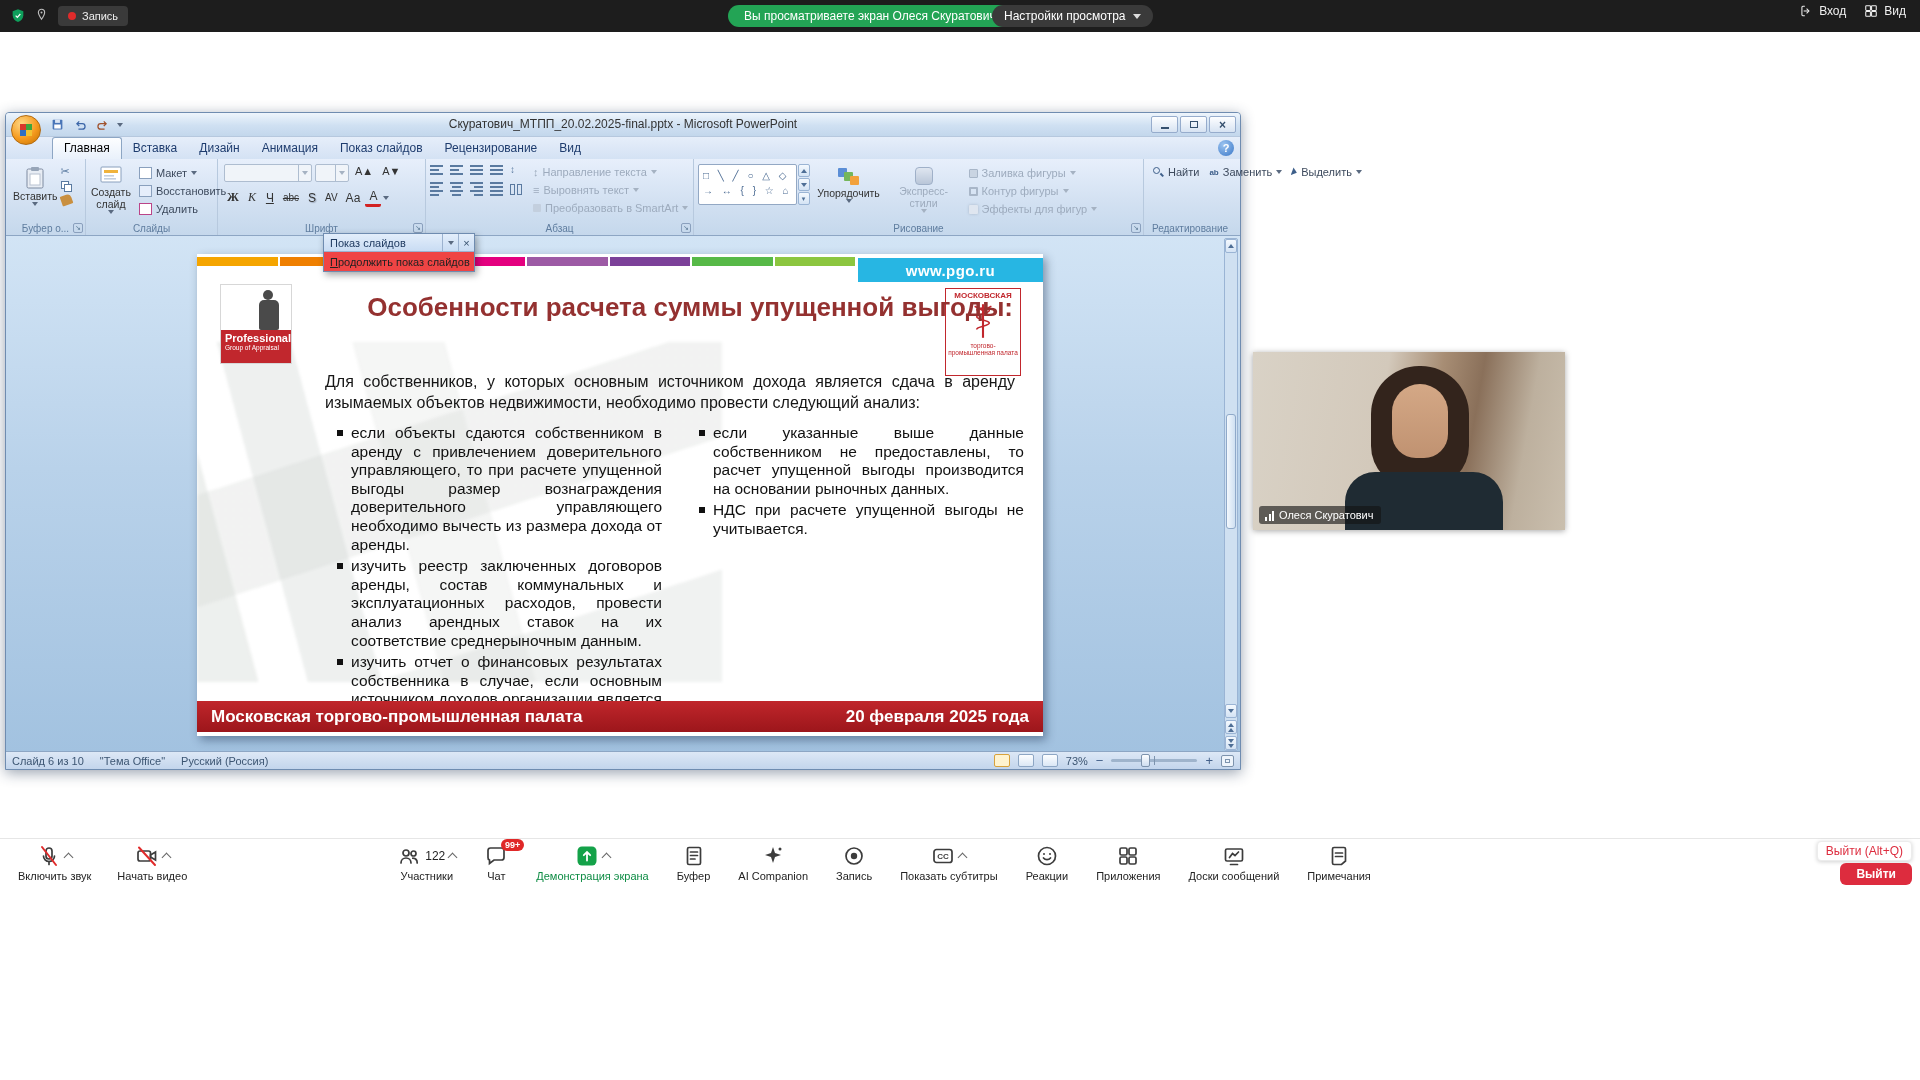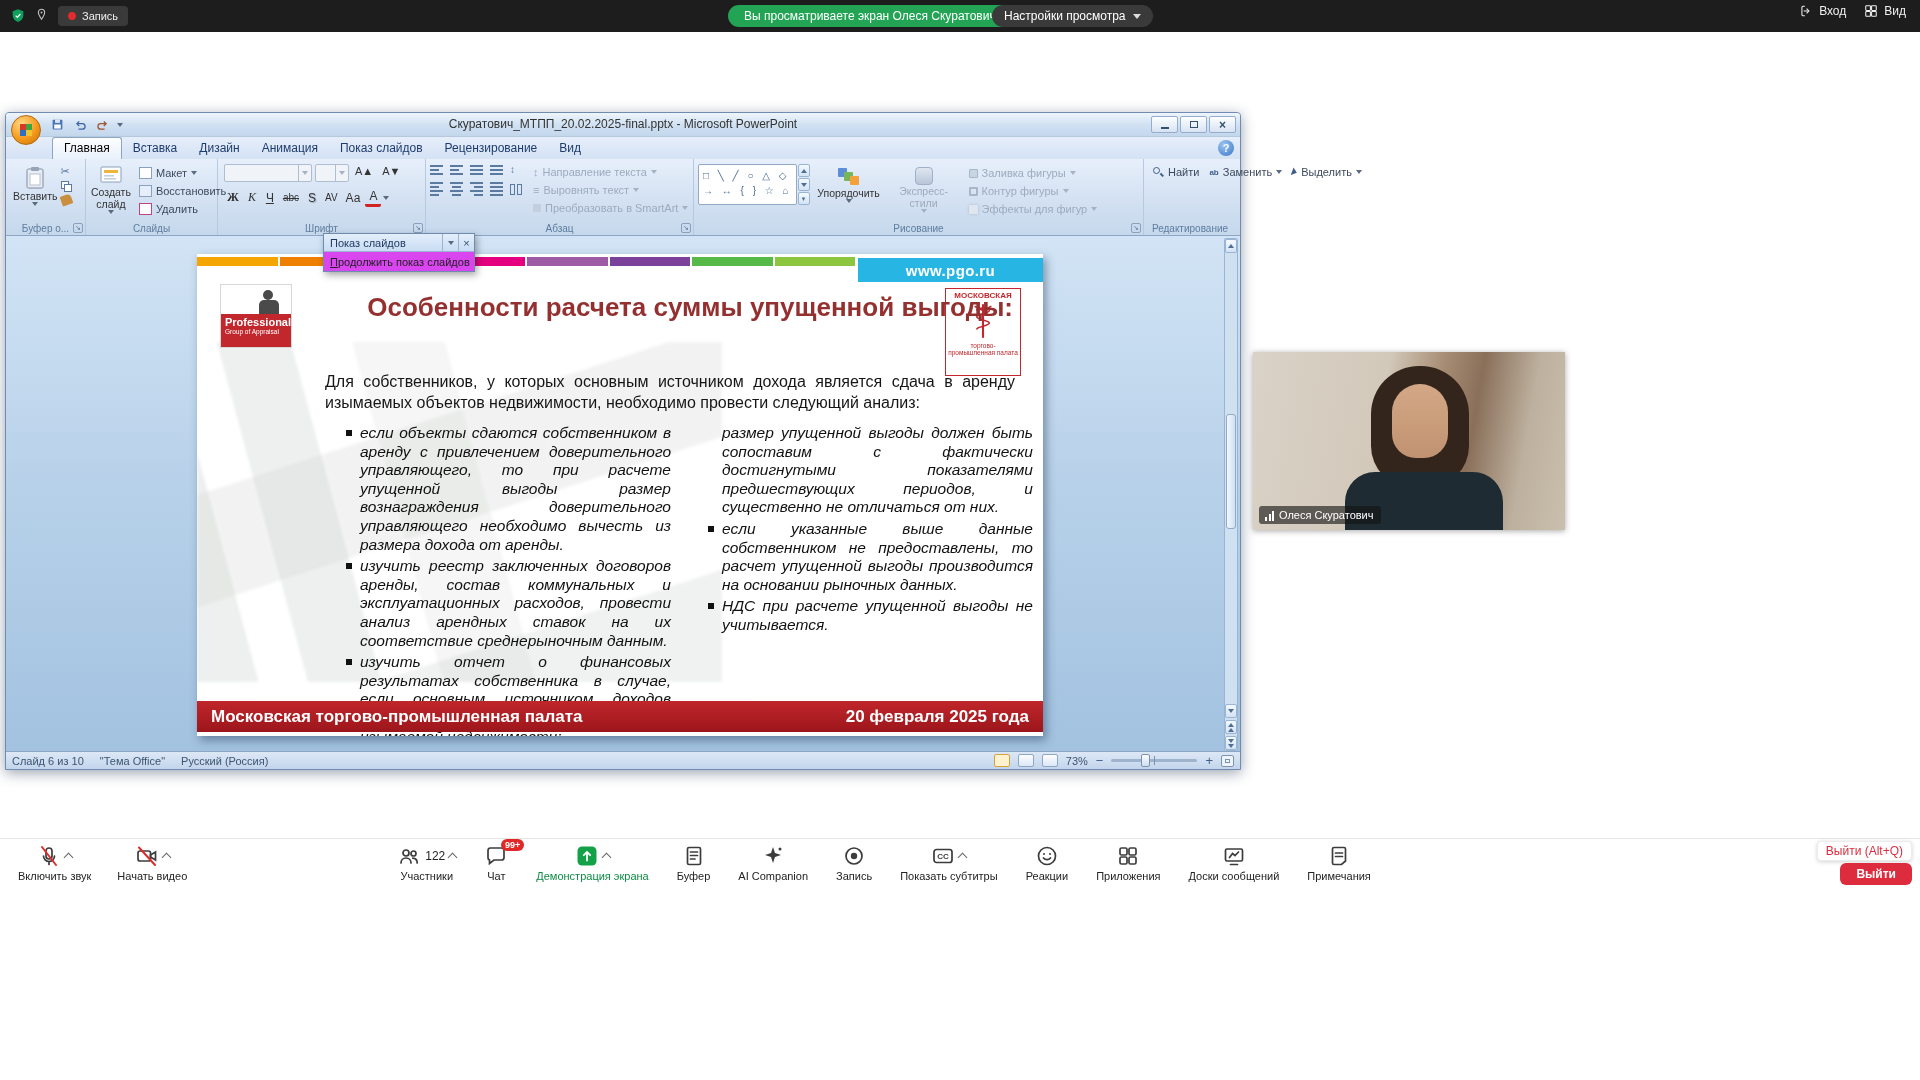--- a/index.html
+++ b/index.html
@@ -86,21 +86,21 @@
                font-size:10px; line-height:15px; padding:3px 4px; letter-spacing:3px; cursor:pointer; }
   .sq { display:inline-block; width:9px; height:9px; border-radius:1px; }
 
   
   .popup { position:absolute; left:317px; top:120px; width:152px; z-index:80;
            border:1px solid #6f8cb0; box-shadow:2px 3px 7px rgba(0,0,0,.35); font-size:11px; background:#fff; }
   .popup-head { height:18px; background:linear-gradient(#e3eefb,#c9dcf3); display:flex; align-items:center;
                 color:#1f3a60; padding-left:6px; border-bottom:1px solid #9cb2cf; }
   .popup-hbtn { width:16px; height:17px; display:flex; align-items:center; justify-content:center;
                 border-left:1px solid #9cb2cf; cursor:pointer; color:#35506e; }
-  .popup-item { height:19px; background:#d946ef; display:flex; align-items:center; padding-left:6px;
+  .popup-item { height:19px; background:#ef4444; display:flex; align-items:center; padding-left:6px;
                 color:#222; cursor:pointer; }
   .popup-item span { display:block; }
   .popup-item span::first-letter { text-decoration:underline; }
 
   
   .docarea { position:absolute; left:0; top:123px; right:0; height:517px;
              background:linear-gradient(180deg,#d2e4f5 0%, #b9d2ea 45%, #a2c2e0 100%); overflow:hidden; }
 
   
   .vscroll { position:absolute; right:2px; top:2px; bottom:2px; width:14px;
@@ -116,36 +116,36 @@
   .slide { position:absolute; left:191px; top:18px; width:846px; height:482px; background:#fff;
            box-shadow:3px 4px 9px rgba(25,45,75,.45); overflow:hidden; }
   .aerial { position:absolute; left:0; top:88px; width:62%; height:340px; opacity:.35; filter:blur(1.5px);
             background:
               linear-gradient(75deg, rgba(110,130,115,.35) 0 10%, transparent 10% 18%, rgba(95,115,105,.3) 18% 30%, transparent 30% 40%, rgba(135,145,135,.25) 40% 55%, transparent 55% 100%),
               linear-gradient(-18deg, rgba(85,105,95,.25) 0 22%, transparent 22% 48%, rgba(120,130,122,.28) 48% 70%, transparent 70% 100%); }
   .stripe { position:absolute; left:0; top:3px; width:658px; height:9px; display:flex; gap:2px; }
   .stripe i { flex:1; }
   .pgo-url { position:absolute; right:0; top:4px; width:185px; height:24px; background:#27B6E3; color:#fff;
              font-size:15px; font-weight:bold; display:flex; align-items:center; justify-content:center; letter-spacing:.4px; }
-  .logo-left { position:absolute; left:23px; top:30px; width:72px; height:64px; background:#fff;
+  .logo-left { position:absolute; left:23px; top:30px; width:72px; height:80px; background:#fff;
                border:1px solid #d7d7d7; }
   .logo-left .fig-head { position:absolute; right:18px; top:5px; width:10px; height:10px; border-radius:50%; background:#4a4a4a; }
   .logo-left .fig-body { position:absolute; right:12px; top:15px; width:20px; height:30px; border-radius:5px 5px 2px 2px; background:#4a4a4a; }
   .logo-left .band { position:absolute; left:0; right:0; bottom:0; height:33px; background:#C1272D; color:#fff; padding:2px 4px; }
   .logo-left .band .l1 { font-size:11px; font-weight:bold; }
   .logo-left .band .l2 { font-size:6.5px; }
   .logo-right { position:absolute; left:748px; top:34px; width:76px; height:88px; background:#fff;
                 border:1.5px solid #C1272D; display:flex; flex-direction:column; align-items:center; padding:2px; }
   .logo-right .mt { color:#C1272D; font-size:8px; font-weight:bold; }
   .logo-right .mb { color:#C1272D; font-size:6.5px; text-align:center; line-height:1.1; }
   .slide-title { position:absolute; left:110px; top:38px; width:706px; text-align:right;
                  font-size:26px; font-weight:bold; color:#943130; }
   .slide-intro { position:absolute; left:128px; top:118px; width:690px; font-size:16px; color:#161616;
                  text-align:justify; line-height:1.3; }
-  .cols { position:absolute; left:148px; top:170px; width:688px; display:flex; gap:36px;font-style:italic; }
+  .cols { position:absolute; left:139px; top:170px; width:688px; display:flex; gap:36px; }
   .col { flex:1; display:flex; flex-direction:column; gap:3px; }
   .bullet { position:relative; padding-left:15px; font-size:15.5px; line-height:1.2; color:#111; text-align:justify; }
   .bullet .bm { position:absolute; left:1px; top:6px; width:6px; height:6px; background:#111; }
   .bullet.nob { padding-left:15px; }
   .slide-footer { position:absolute; left:0; right:0; bottom:4px; height:31px;
                   background:linear-gradient(#c0262b,#9c161b); color:#fff; font-weight:bold; font-size:17px;
                   display:flex; align-items:center; justify-content:space-between; padding:0 14px; }
 
   
   .statusbar { position:absolute; left:0; right:0; bottom:0; height:18px;
@@ -602,21 +602,20 @@
         <div class="slide-title">Особенности расчета суммы упущенной выгоды:</div>
         <div class="slide-intro">Для собственников, у которых основным источником дохода является сдача в аренду изымаемых объектов недвижимости, необходимо провести следующий анализ:</div>
 
         <div class="cols">
           <div class="col">
             <div class="bullet"><span class="bm"></span><span>если объекты сдаются собственником в аренду с привлечением доверительного управляющего, то при расчете упущенной выгоды размер вознаграждения доверительного управляющего необходимо вычесть из размера дохода от аренды.</span></div>
             <div class="bullet"><span class="bm"></span><span>изучить реестр заключенных договоров аренды, состав коммунальных и эксплуатационных расходов, провести анализ арендных ставок на их соответствие среднерыночным данным.</span></div>
             <div class="bullet"><span class="bm"></span><span>изучить отчет о финансовых результатах собственника в случае, если основным источником доходов организации является сдача в аренду изымаемой недвижимости:</span></div>
           </div>
           <div class="col">
-            <div class="bullet nob"><span>размер упущенной выгоды должен быть сопоставим с фактически достигнутыми показателями предшествующих периодов, и существенно не отличаться от них.</span></div>
             <div class="bullet"><span class="bm"></span><span>если указанные выше данные собственником не предоставлены, то расчет упущенной выгоды производится на основании рыночных данных.</span></div>
             <div class="bullet"><span class="bm"></span><span>НДС при расчете упущенной выгоды не учитывается.</span></div>
           </div>
         </div>
 
         <div class="slide-footer">
           <span>Московская торгово-промышленная палата</span>
           <span>20 февраля 2025 года</span>
         </div>
       </div>

